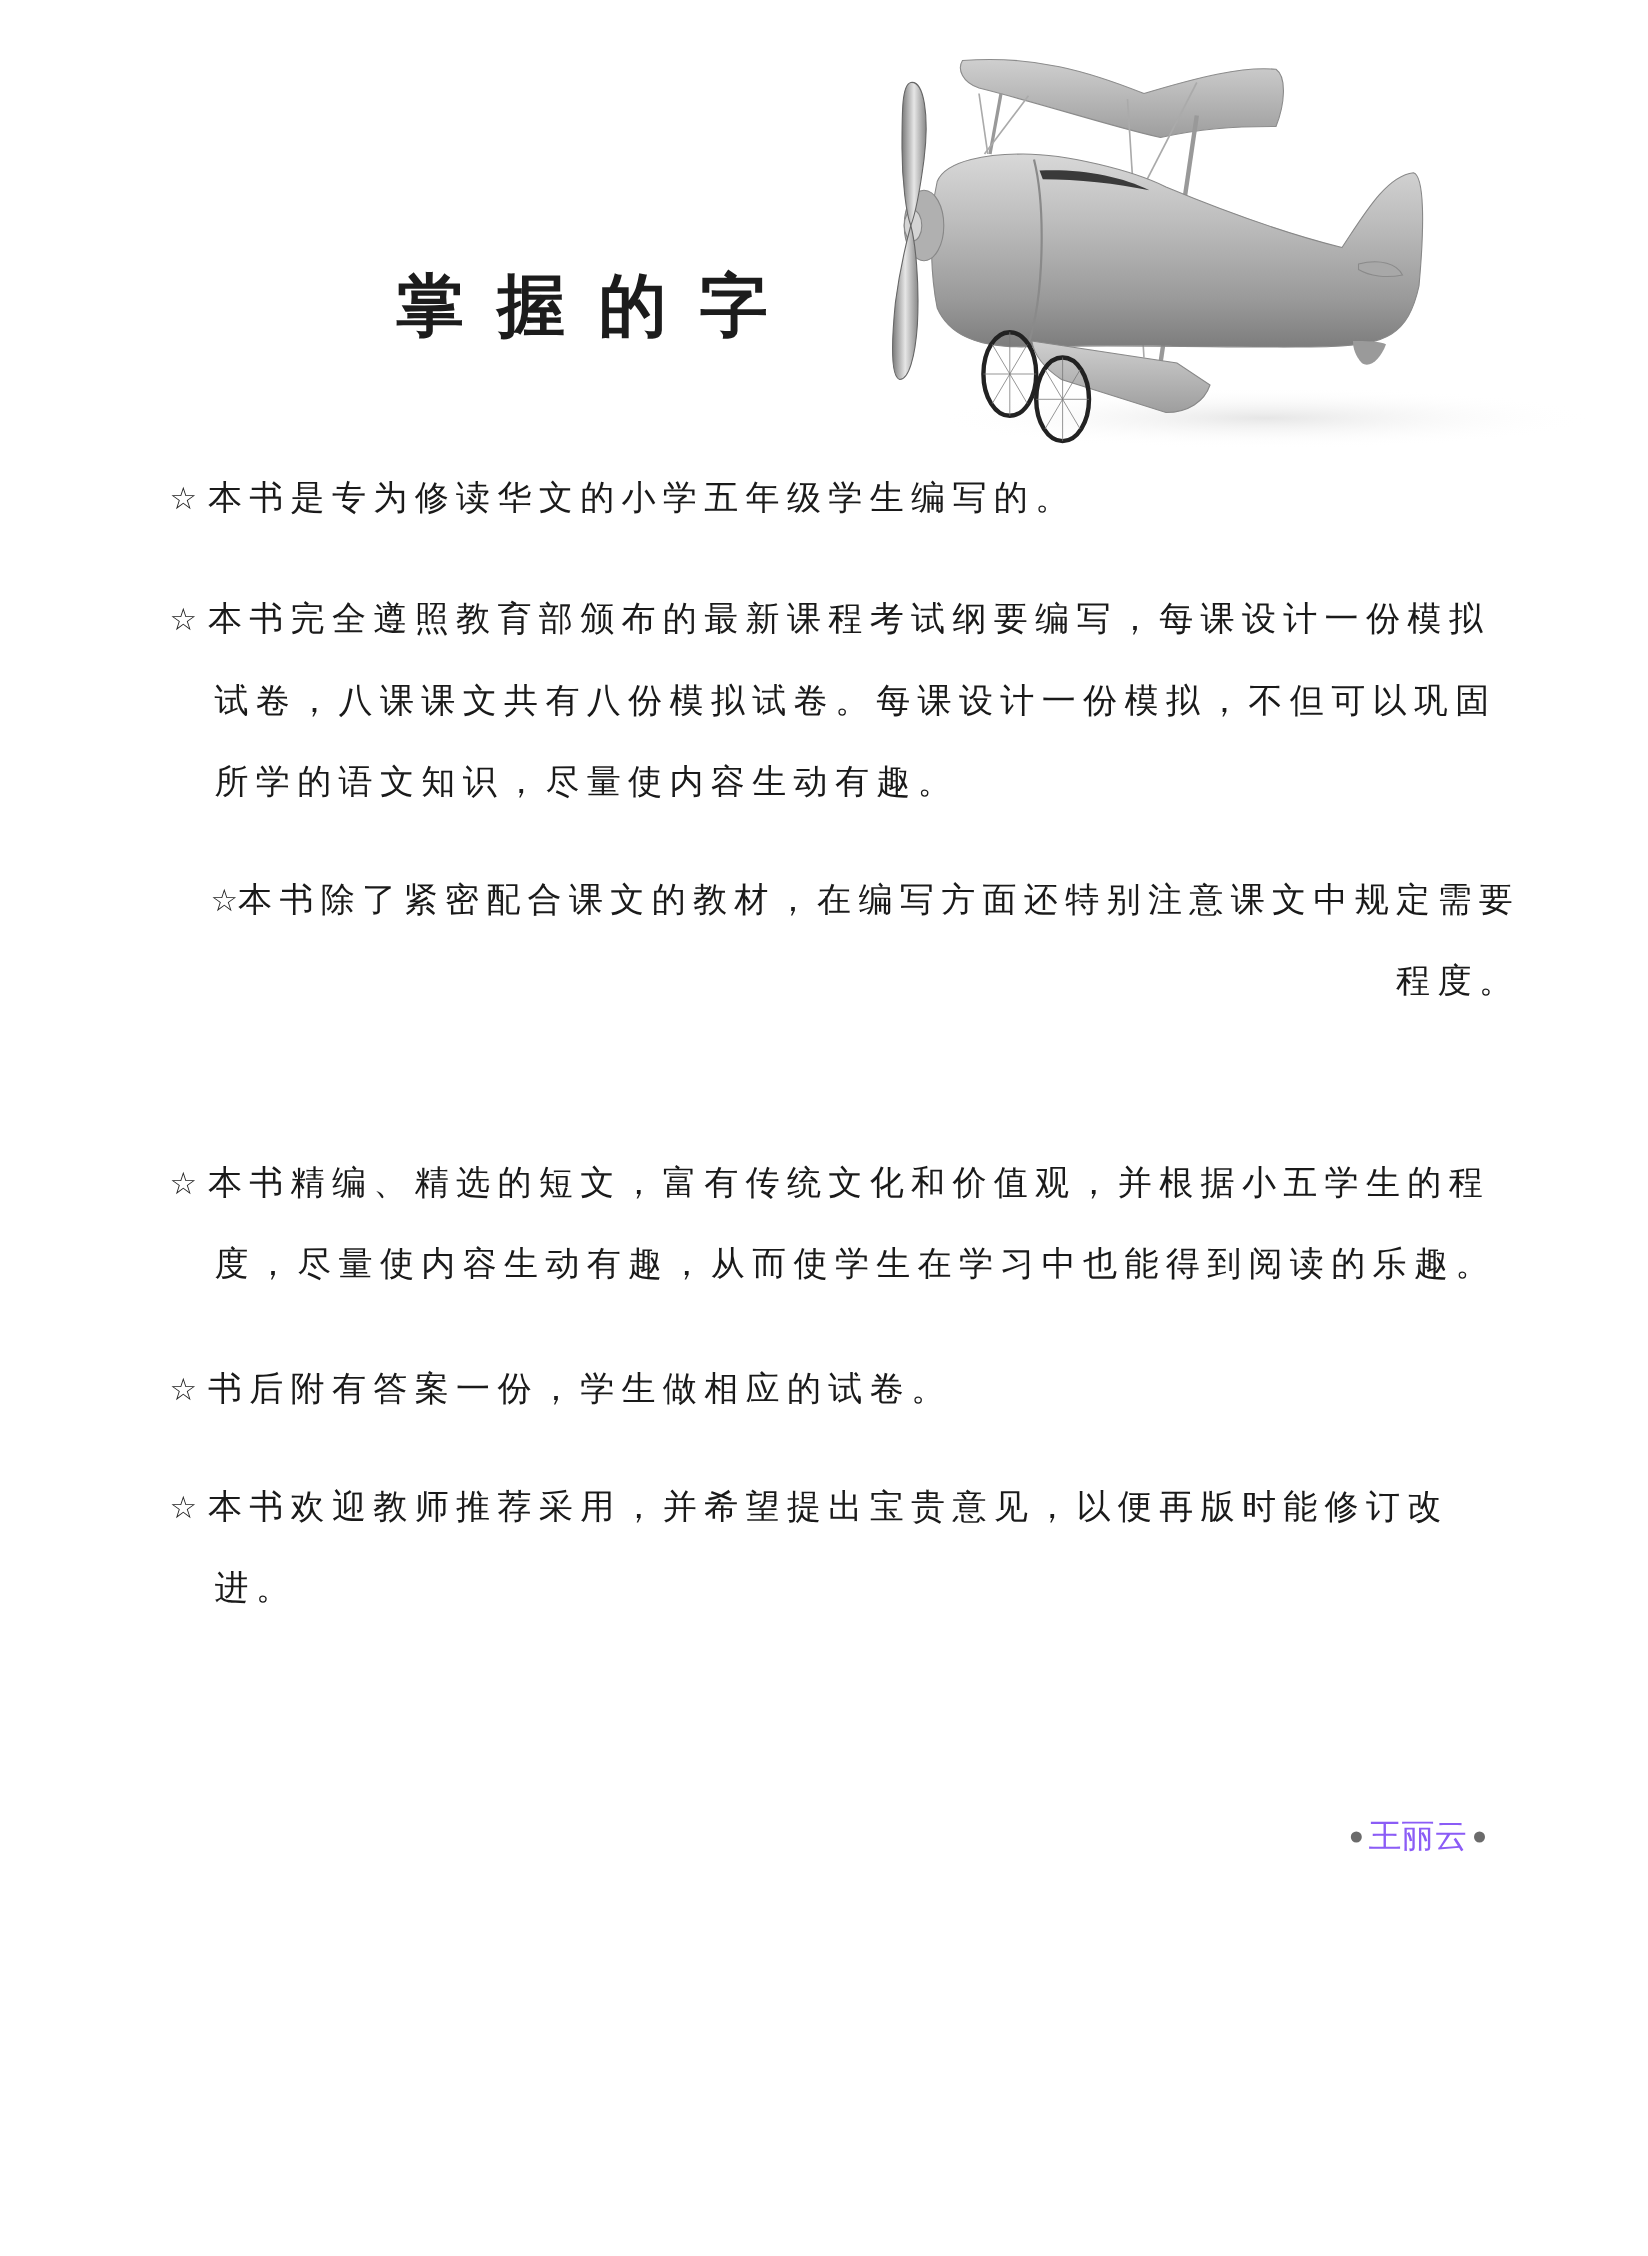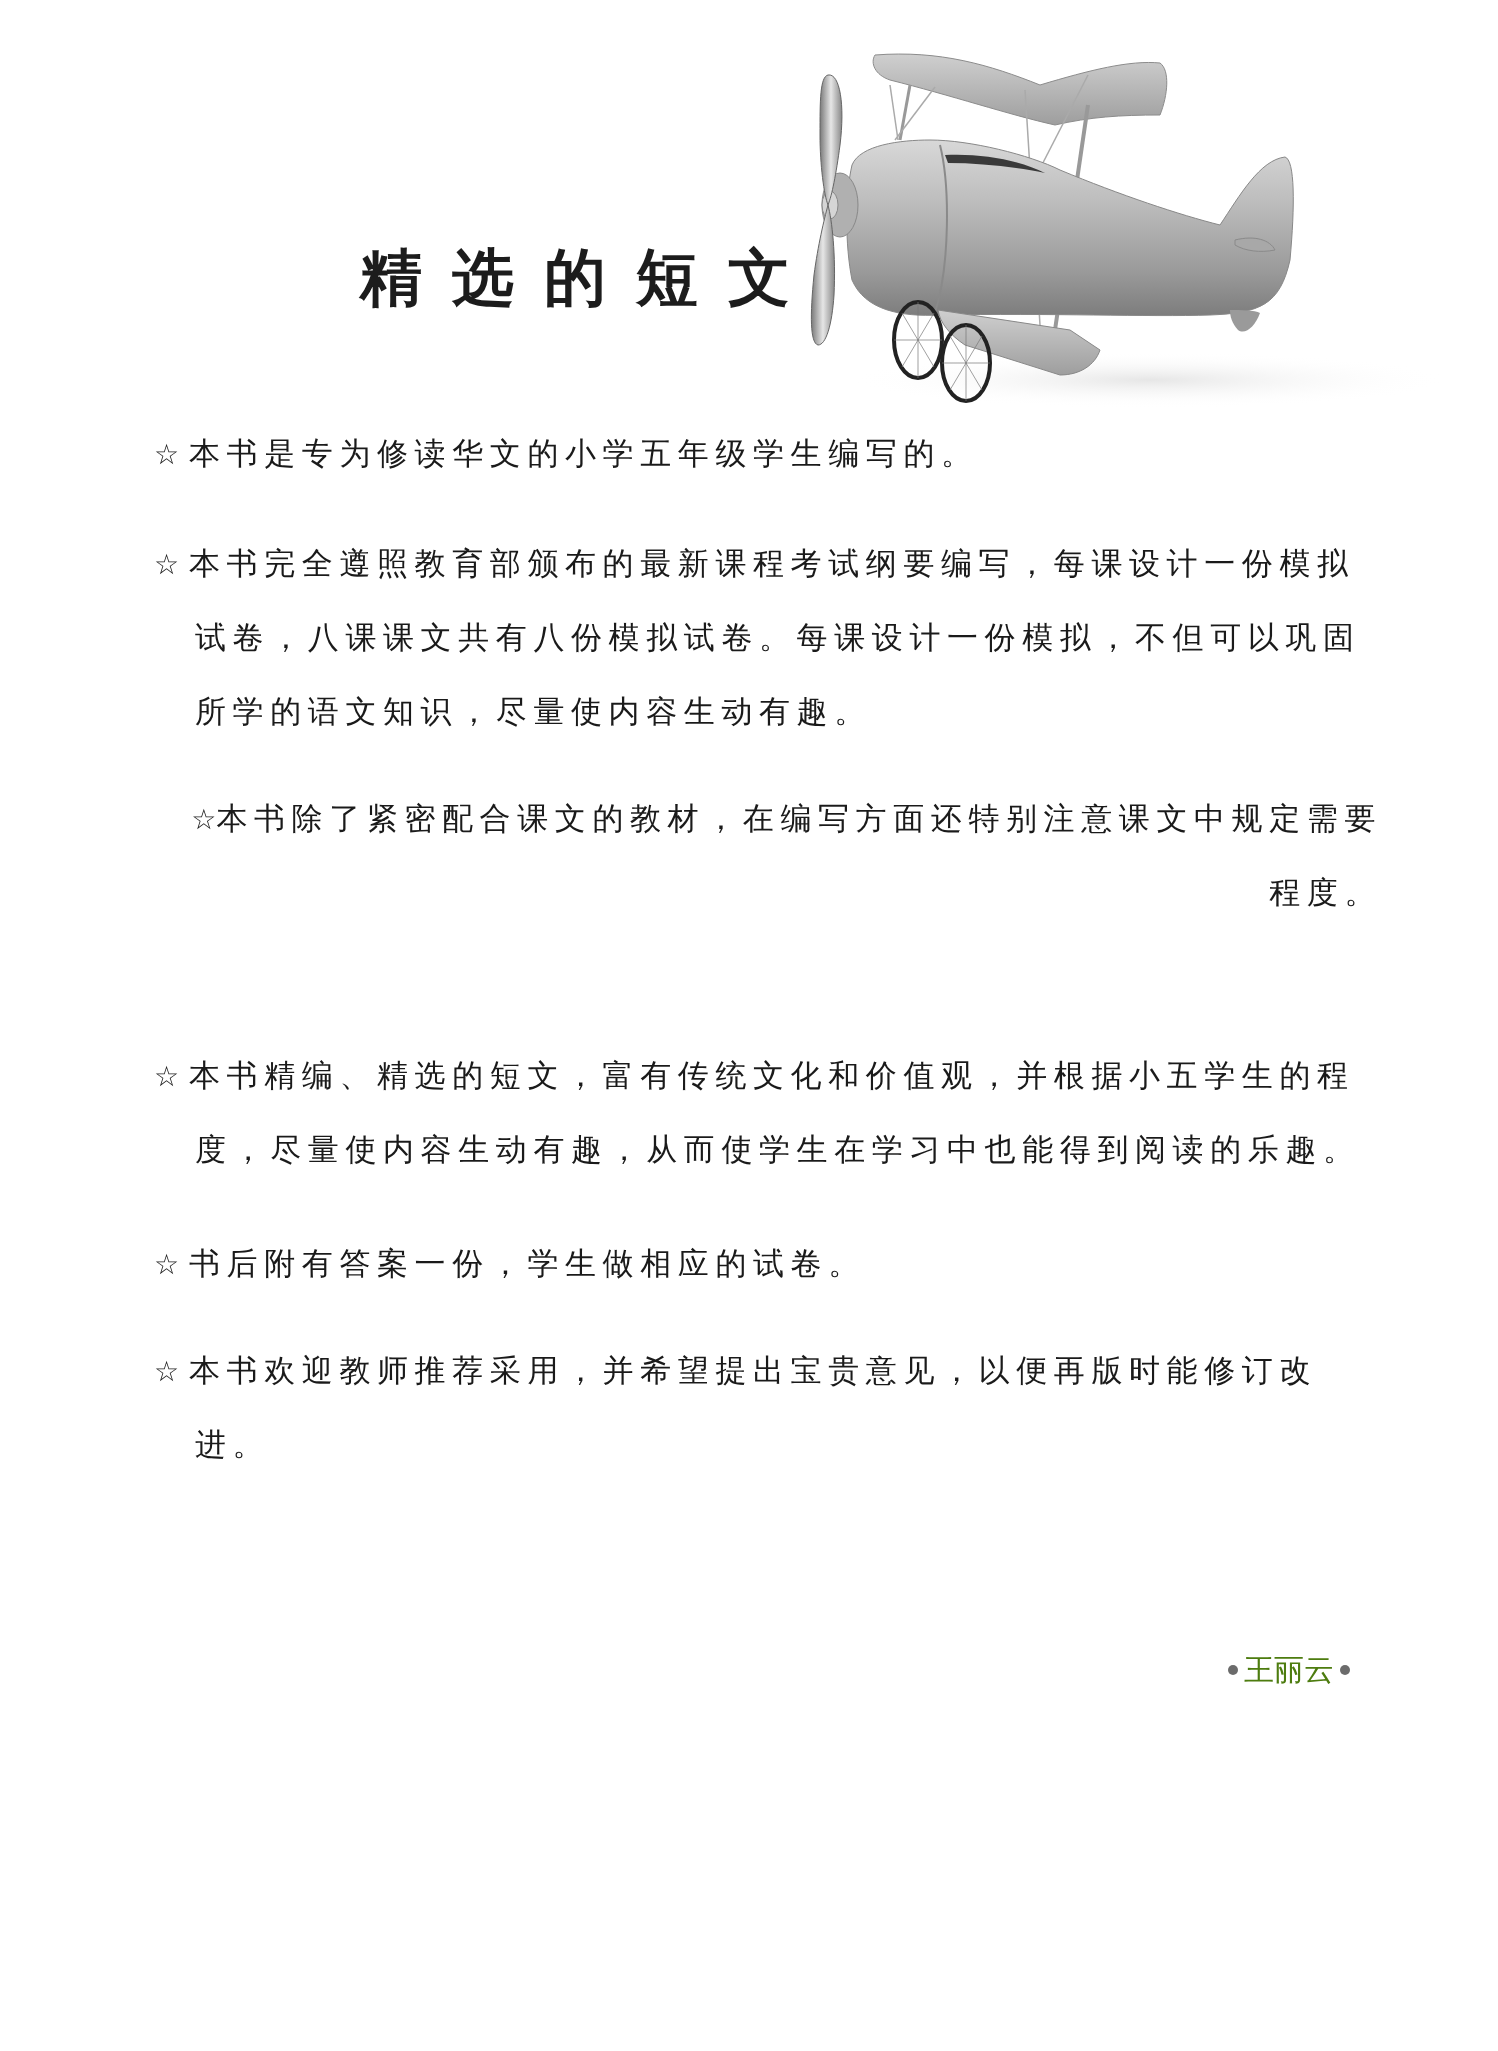--- a/index.html
+++ b/index.html
@@ -21,31 +21,31 @@
     position: absolute; left: 122px; width: 1260px;
     font-size: 31px; line-height: 74px; letter-spacing: 6.6px;
     white-space: nowrap;
   }
   .line { display: block; height: 74px; margin-left: 32px; }
   .line.cont { padding-left: 41px; }
   .star { display: inline-block; width: 35px; font-size: 28px; letter-spacing: 0; color: #222; }
   .sig {
     position: absolute; left: 1228px; top: 1648px;
     font-family: "DejaVu Sans", "Liberation Sans", sans-serif;
-    font-size: 30px; line-height: 44px; color: #4d7c0f; white-space: nowrap;
+    font-size: 30px; line-height: 44px; color: #8b5cf6; white-space: nowrap;
     display: flex; align-items: center; gap: 6px;
   }
   .dot { display: inline-block; width: 10px; height: 10px; border-radius: 50%; background: #6b6b6b; }
 </style>
 </head>
 <body>
 
 <div>
 
-  <div class="title">精选的短文</div>
+  <div class="title">掌握的字</div>
 
   <div class="plane">
     <svg width="680" height="370" viewBox="0 0 680 370">
       <defs>
         <linearGradient id="body" x1="0" y1="0" x2="0" y2="1">
           <stop offset="0" stop-color="#d8d8d8"></stop>
           <stop offset="0.35" stop-color="#bdbdbd"></stop>
           <stop offset="0.75" stop-color="#9a9a9a"></stop>
           <stop offset="1" stop-color="#7d7d7d"></stop>
         </linearGradient>

